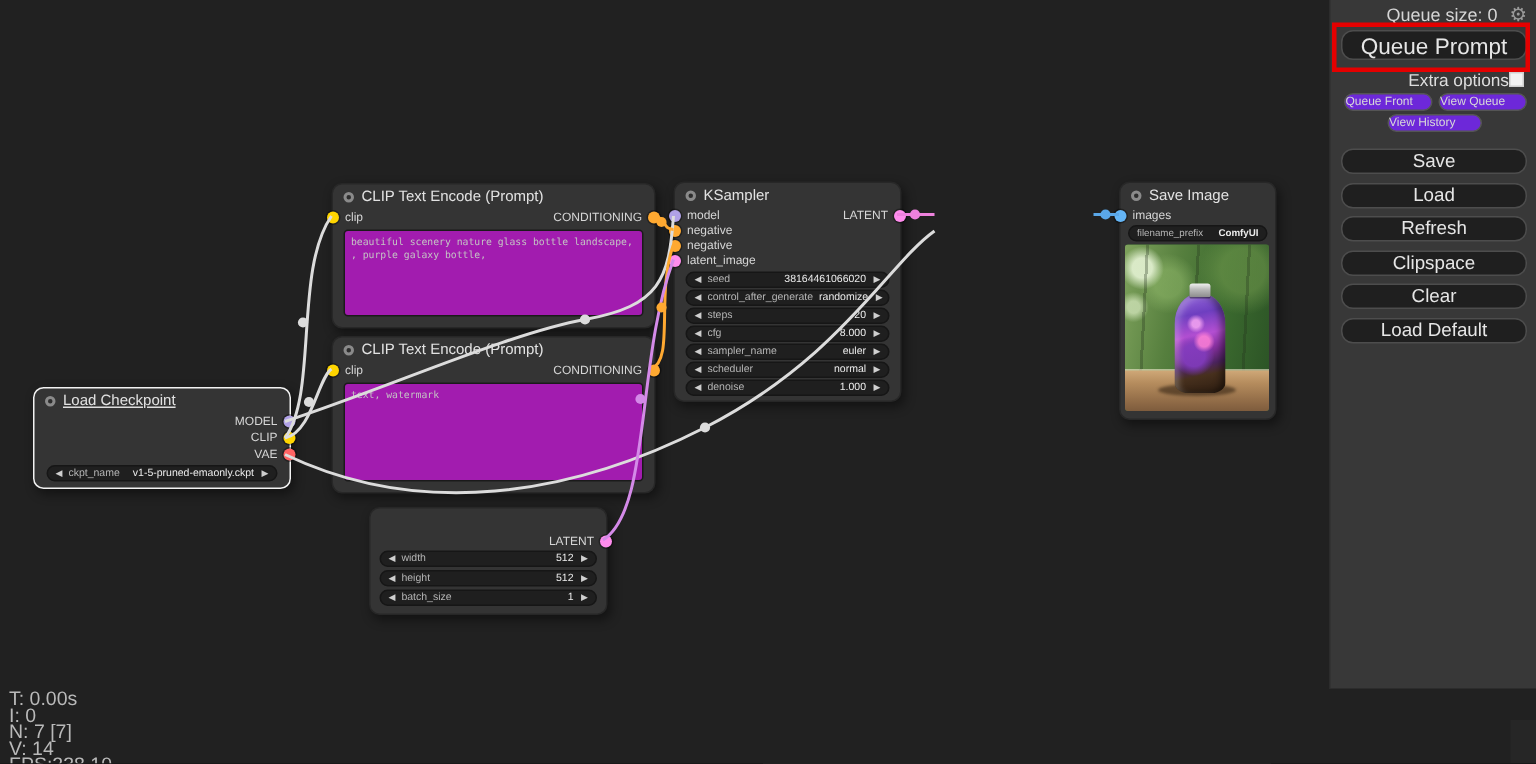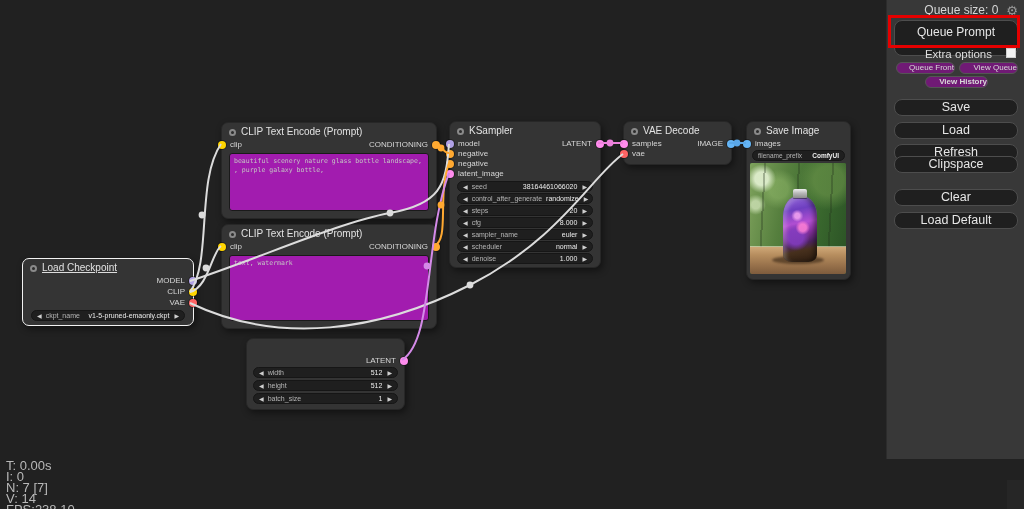--- a/index.html
+++ b/index.html
@@ -63,27 +63,27 @@
     background:linear-gradient(180deg,#f0f0f0 0%,#b9b9b9 45%,#8d8d8d 100%);box-shadow:0 1px 0 rgba(0,0,0,.4);}
 
   
   #sidebar{position:absolute;left:886px;top:0;width:138px;height:459px;background:#383838;z-index:10;
            border-left:1px solid #2c2c2c;box-sizing:border-box;}
   .queue-size-row{position:absolute;top:3px;right:6px;display:flex;align-items:flex-start;gap:8px;}
   .queue-size-text{font-size:12px;color:#d6d6d6;}
   .gear{font-family:"DejaVu Sans",sans-serif;font-size:13px;color:#9a9a9a;cursor:pointer;}
   .btn{position:absolute;left:7px;width:124px;background:#1f1f1f;border:1px solid #4d4d4d;border-radius:8px;
        color:#e6e6e6;text-align:center;box-sizing:border-box;cursor:pointer;}
-  .btn-queue{top:20px;height:36px;line-height:22px;font-size:12px;}
+  .btn-queue{top:20px;height:20px;line-height:22px;font-size:15px;}
   .btn-big{height:17px;line-height:15px;font-size:12.5px;}
-  .extra-row{position:absolute;top:48px;right:8px;display:flex;gap:14px;}
+  .extra-row{position:absolute;top:48px;right:8px;display:flex;gap:0;}
   .extra-label{font-size:11.5px;color:#dedede;}
   .checkbox{width:10px;height:10px;background:#f2f2f2;border:1px solid #cfcfcf;box-sizing:border-box;cursor:pointer;}
-  .btn-pill{position:absolute;background:#701a75;border:1px solid #555;border-radius:8px;color:#d8d8d8;
-            font-size:8px;text-align:right;height:12px;line-height:10px;box-sizing:border-box;cursor:pointer;}
+  .btn-pill{position:absolute;background:#6d28d9;border:1px solid #555;border-radius:8px;color:#d8d8d8;
+            font-size:8px;text-align:left;height:12px;line-height:10px;box-sizing:border-box;cursor:pointer;}
 
   
   #annotation{position:absolute;left:888px;top:15px;width:132px;height:33px;border:3px solid #e50000;
               z-index:11;pointer-events:none;box-sizing:border-box;}
 
   
   #stats{position:absolute;left:6px;top:460px;font-size:13px;line-height:11px;color:#b9b9b9;z-index:3;}
 
   .corner-patch{position:absolute;left:1007px;top:480px;width:17px;height:29px;background:#262626;z-index:12;}
 </style>
@@ -226,34 +226,20 @@
       <span class="warr">▶</span>
     </div>
     <div class="widget" style="left:7px;top:131px;width:136px;">
       <span class="warr">◀</span>
       <span class="wname">denoise</span>
       <span class="wval">1.000</span>
       <span class="warr">▶</span>
     </div>
   </div>
 
-  <div class="node" style="left:623px;top:121px;width:107px;height:42px;">
-    <div class="node-title">
-      <span class="collapse-dot"></span><span>VAE Decode</span>
-    </div>
-    <div class="slot in" style="top:17px;">
-      <span class="sdot c-latent"></span><span>samples</span>
-    </div>
-    <div class="slot in" style="top:27px;">
-      <span class="sdot c-vae"></span><span>vae</span>
-    </div>
-    <div class="slot out" style="top:17px;">
-      <span>IMAGE</span><span class="sdot c-image"></span>
-    </div>
-  </div>
 
   <div class="node" style="left:746px;top:121px;width:103px;height:157px;">
     <div class="node-title">
       <span class="collapse-dot"></span><span>Save Image</span>
     </div>
     <div class="slot in" style="top:17px;">
       <span class="sdot c-image"></span><span>images</span>
     </div>
     <div class="widget" style="left:5px;top:28px;width:93px;font-size:6.5px;">
       <span class="wname" style="margin-left:0;">filename_prefix</span>
@@ -306,25 +292,25 @@
       <span class="queue-size-text">Queue size: 0</span>
       <span class="gear">⚙</span>
     </div>
     <div class="btn btn-queue">Queue Prompt</div>
     <div class="extra-row">
       <span class="extra-label">Extra options</span>
       <span class="checkbox"></span>
     </div>
     <div class="btn-pill" style="left:9px;top:62px;width:59px;">Queue Front</div>
     <div class="btn-pill" style="left:72px;top:62px;width:59px;">View Queue</div>
-    <div class="btn-pill" style="left:38px;top:76px;width:63px;font-weight:bold;">View History</div>
+    <div class="btn-pill" style="left:38px;top:76px;width:63px;">View History</div>
     <div class="btn btn-big" style="top:99px;">Save</div>
     <div class="btn btn-big" style="top:122px;">Load</div>
     <div class="btn btn-big" style="top:144px;">Refresh</div>
-    <div class="btn btn-big" style="top:156px;">Clipspace</div>
+    <div class="btn btn-big" style="top:167px;">Clipspace</div>
     <div class="btn btn-big" style="top:189px;">Clear</div>
     <div class="btn btn-big" style="top:212px;">Load Default</div>
   </div>
 
   <div class="corner-patch"></div>
 
   <div id="annotation"></div>
 
 </div>
 

